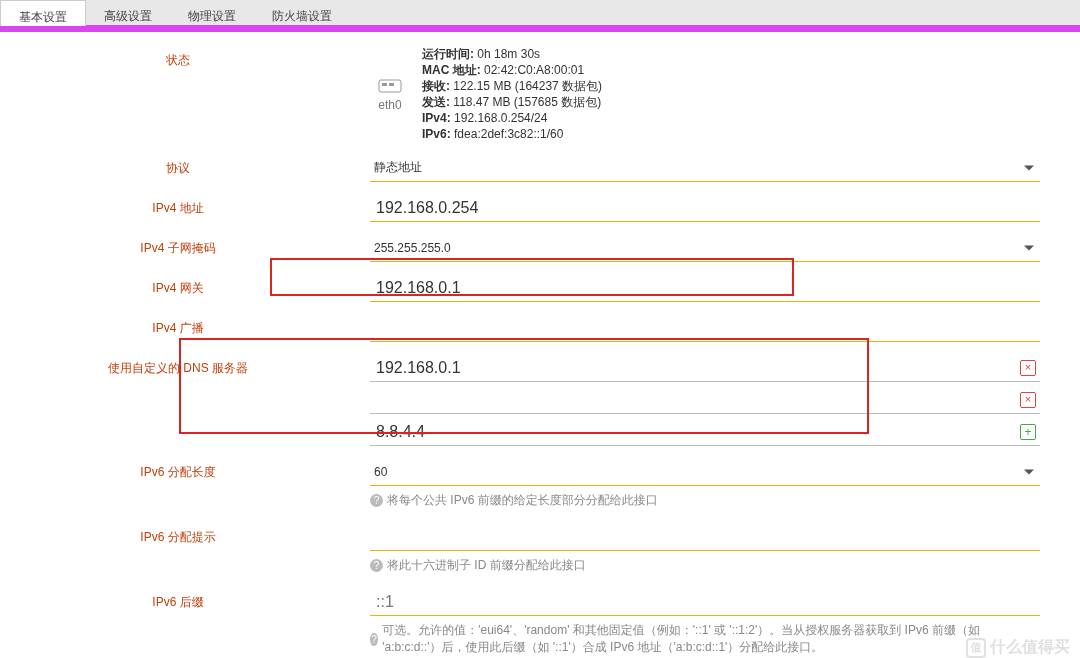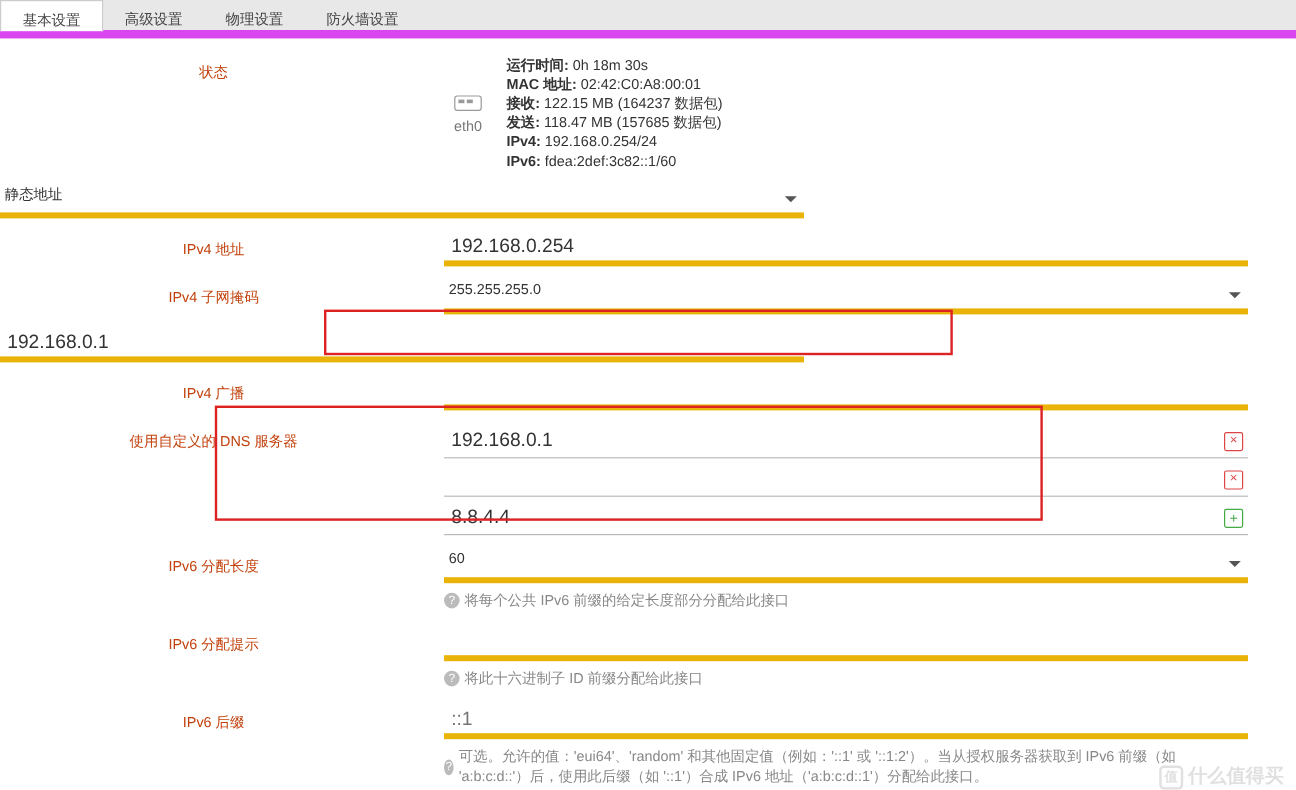--- a/index.html
+++ b/index.html
@@ -54,23 +54,24 @@
   }
   .if-icon {
     text-align: center;
     color: #777;
     width: 40px;
   }
   .if-icon svg { display:block; margin:0 auto 2px; }
   .status-lines { line-height: 16px; }
   .status-lines b { font-weight: bold; margin-top: 35px; }
   .select-wrap, .input-wrap {
-    border-bottom: 5px solid #eab308;
+    border-bottom: 1px solid #eab308;
     height: 28px;
     display: flex;
+    align-items: center;
     position: relative;
     padding: 0 4px;
     width: 670px;
   }
   .select-wrap .caret {
     position: absolute;
     right: 6px;
     top: 50%;
     transform: translateY(-50%);
     border-left: 5px solid transparent;
@@ -168,20 +169,21 @@
             <div><b>接收:</b> <span>122.15 MB (164237 数据包)</span></div>
             <div><b>发送:</b> <span>118.47 MB (157685 数据包)</span></div>
             <div><b>IPv4:</b> <span>192.168.0.254/24</span></div>
             <div><b>IPv6:</b> <span>fdea:2def:3c82::1/60</span></div>
           </div>
         </div>
       </div>
     </div>
 
     <div class="row">
+      <div class="label">协议</div>
       <div class="value">
         <div class="select-wrap">
           <span>静态地址</span>
           <span class="caret"></span>
         </div>
       </div>
     </div>
 
     <div class="row">
       <div class="label">IPv4 地址</div>
@@ -196,20 +198,21 @@
       <div class="label">IPv4 子网掩码</div>
       <div class="value">
         <div class="select-wrap">
           <span>255.255.255.0</span>
           <span class="caret"></span>
         </div>
       </div>
     </div>
 
     <div class="row">
+      <div class="label">IPv4 网关</div>
       <div class="value">
         <div class="input-wrap">
           <input class="txt-input" value="192.168.0.1" style="">
         </div>
       </div>
     </div>
 
     <div class="row">
       <div class="label">IPv4 广播</div>
       <div class="value">

